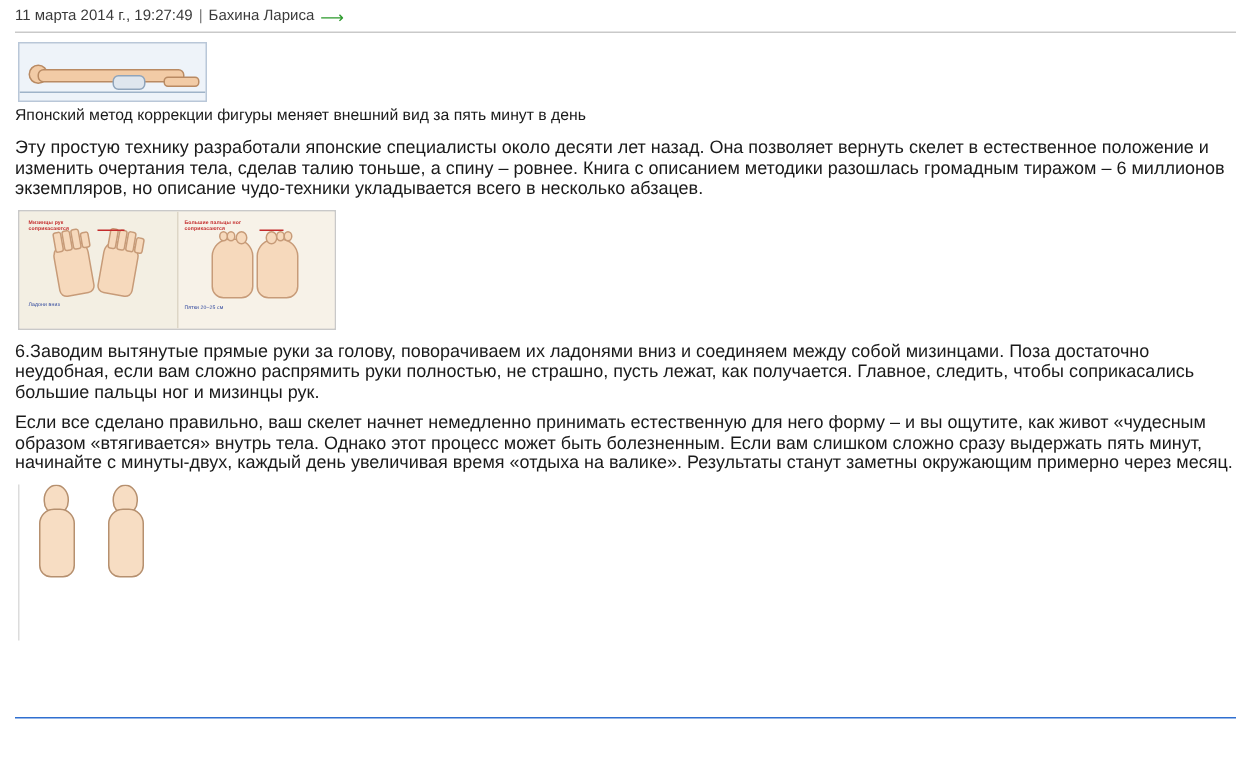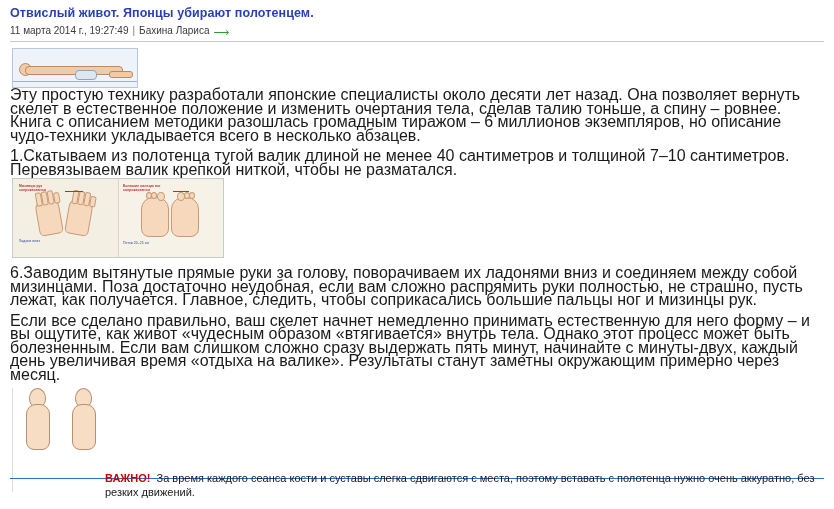--- a/index.html
+++ b/index.html
@@ -54,21 +54,21 @@
     transform: translateY(1px);
   }
   hr.rule {
     border: none;
     border-top: 1px solid #c9c9c9;
     margin: 2px 0 6px 0;
   }
   p.para {
     margin: 0 0 7px 0;
     line-height: 13.5px;
-    font-size: 16px;
+    font-size: 12px;
     text-align: left;
   }
   p.tight {
     margin: 0 0 1px 0;
   }
   .caption {
     font-size: 10.5px;
     margin: 3px 0 8px 0;
     line-height: 13px;
   }
@@ -263,42 +263,41 @@
   }
   .indent-left {
     margin-left: 95px;
   }
 </style>
 </head>
 <body>
 
 <div class="page">
 
-  <div class="post-title">Отвислый живот. Японцы убирают полотенцем.</div>
 
   <div class="meta-row">
     <span>11 марта 2014 г., 19:27:49</span>
     <span class="meta-sep">|</span>
     <span class="meta-author">Бахина Лариса</span>
     <span class="arrow-icon">⟶</span>
   </div>
 
   <hr class="rule">
 
   <div class="fig1">
     <div class="floor"></div>
     <div class="head"></div>
     <div class="body"></div>
     <div class="roll"></div>
     <div class="leg"></div>
   </div>
 
+  <div class="caption">Японский метод коррекции фигуры меняет внешний вид за пять минут в день</div>
 
   <p class="para">Эту простую технику разработали японские специалисты около десяти лет назад. Она позволяет вернуть скелет в естественное положение и изменить очертания тела, сделав талию тоньше, а спину – ровнее. Книга с описанием методики разошлась громадным тиражом – 6 миллионов экземпляров, но описание чудо-техники укладывается всего в несколько абзацев.</p>
-  <p class="para tight">1.Скатываем из полотенца тугой валик длиной не менее 40 сантиметров и толщиной 7–10 сантиметров. Перевязываем валик крепкой ниткой, чтобы не разматался.</p>
 
   <div class="fig2">
     <div class="half left"></div>
     <div class="half right"></div>
 
     <div class="hand h1">
       <div class="finger" style="left:1px;"></div>
       <div class="finger" style="left:7px;"></div>
       <div class="finger" style="left:13px;"></div>
       <div class="finger" style="left:19px; height:9px; top:-6px;"></div>
@@ -344,18 +343,14 @@
     <div class="person">
       <div class="p-head" style="left:62px; bottom:72px;"></div>
       <div class="p-torso" style="left:59px; bottom:30px;"></div>
 
     </div>
 
   </div>
 
   <div class="footer-line"></div>
 
-  <div class="important-row indent-left">
-    <span class="important-word">ВАЖНО!</span>
-    <span>За время каждого сеанса кости и суставы слегка сдвигаются с места, поэтому вставать с полотенца нужно очень аккуратно, без резких движений.</span>
-  </div>
 
 </div>
 
 </body></html>

